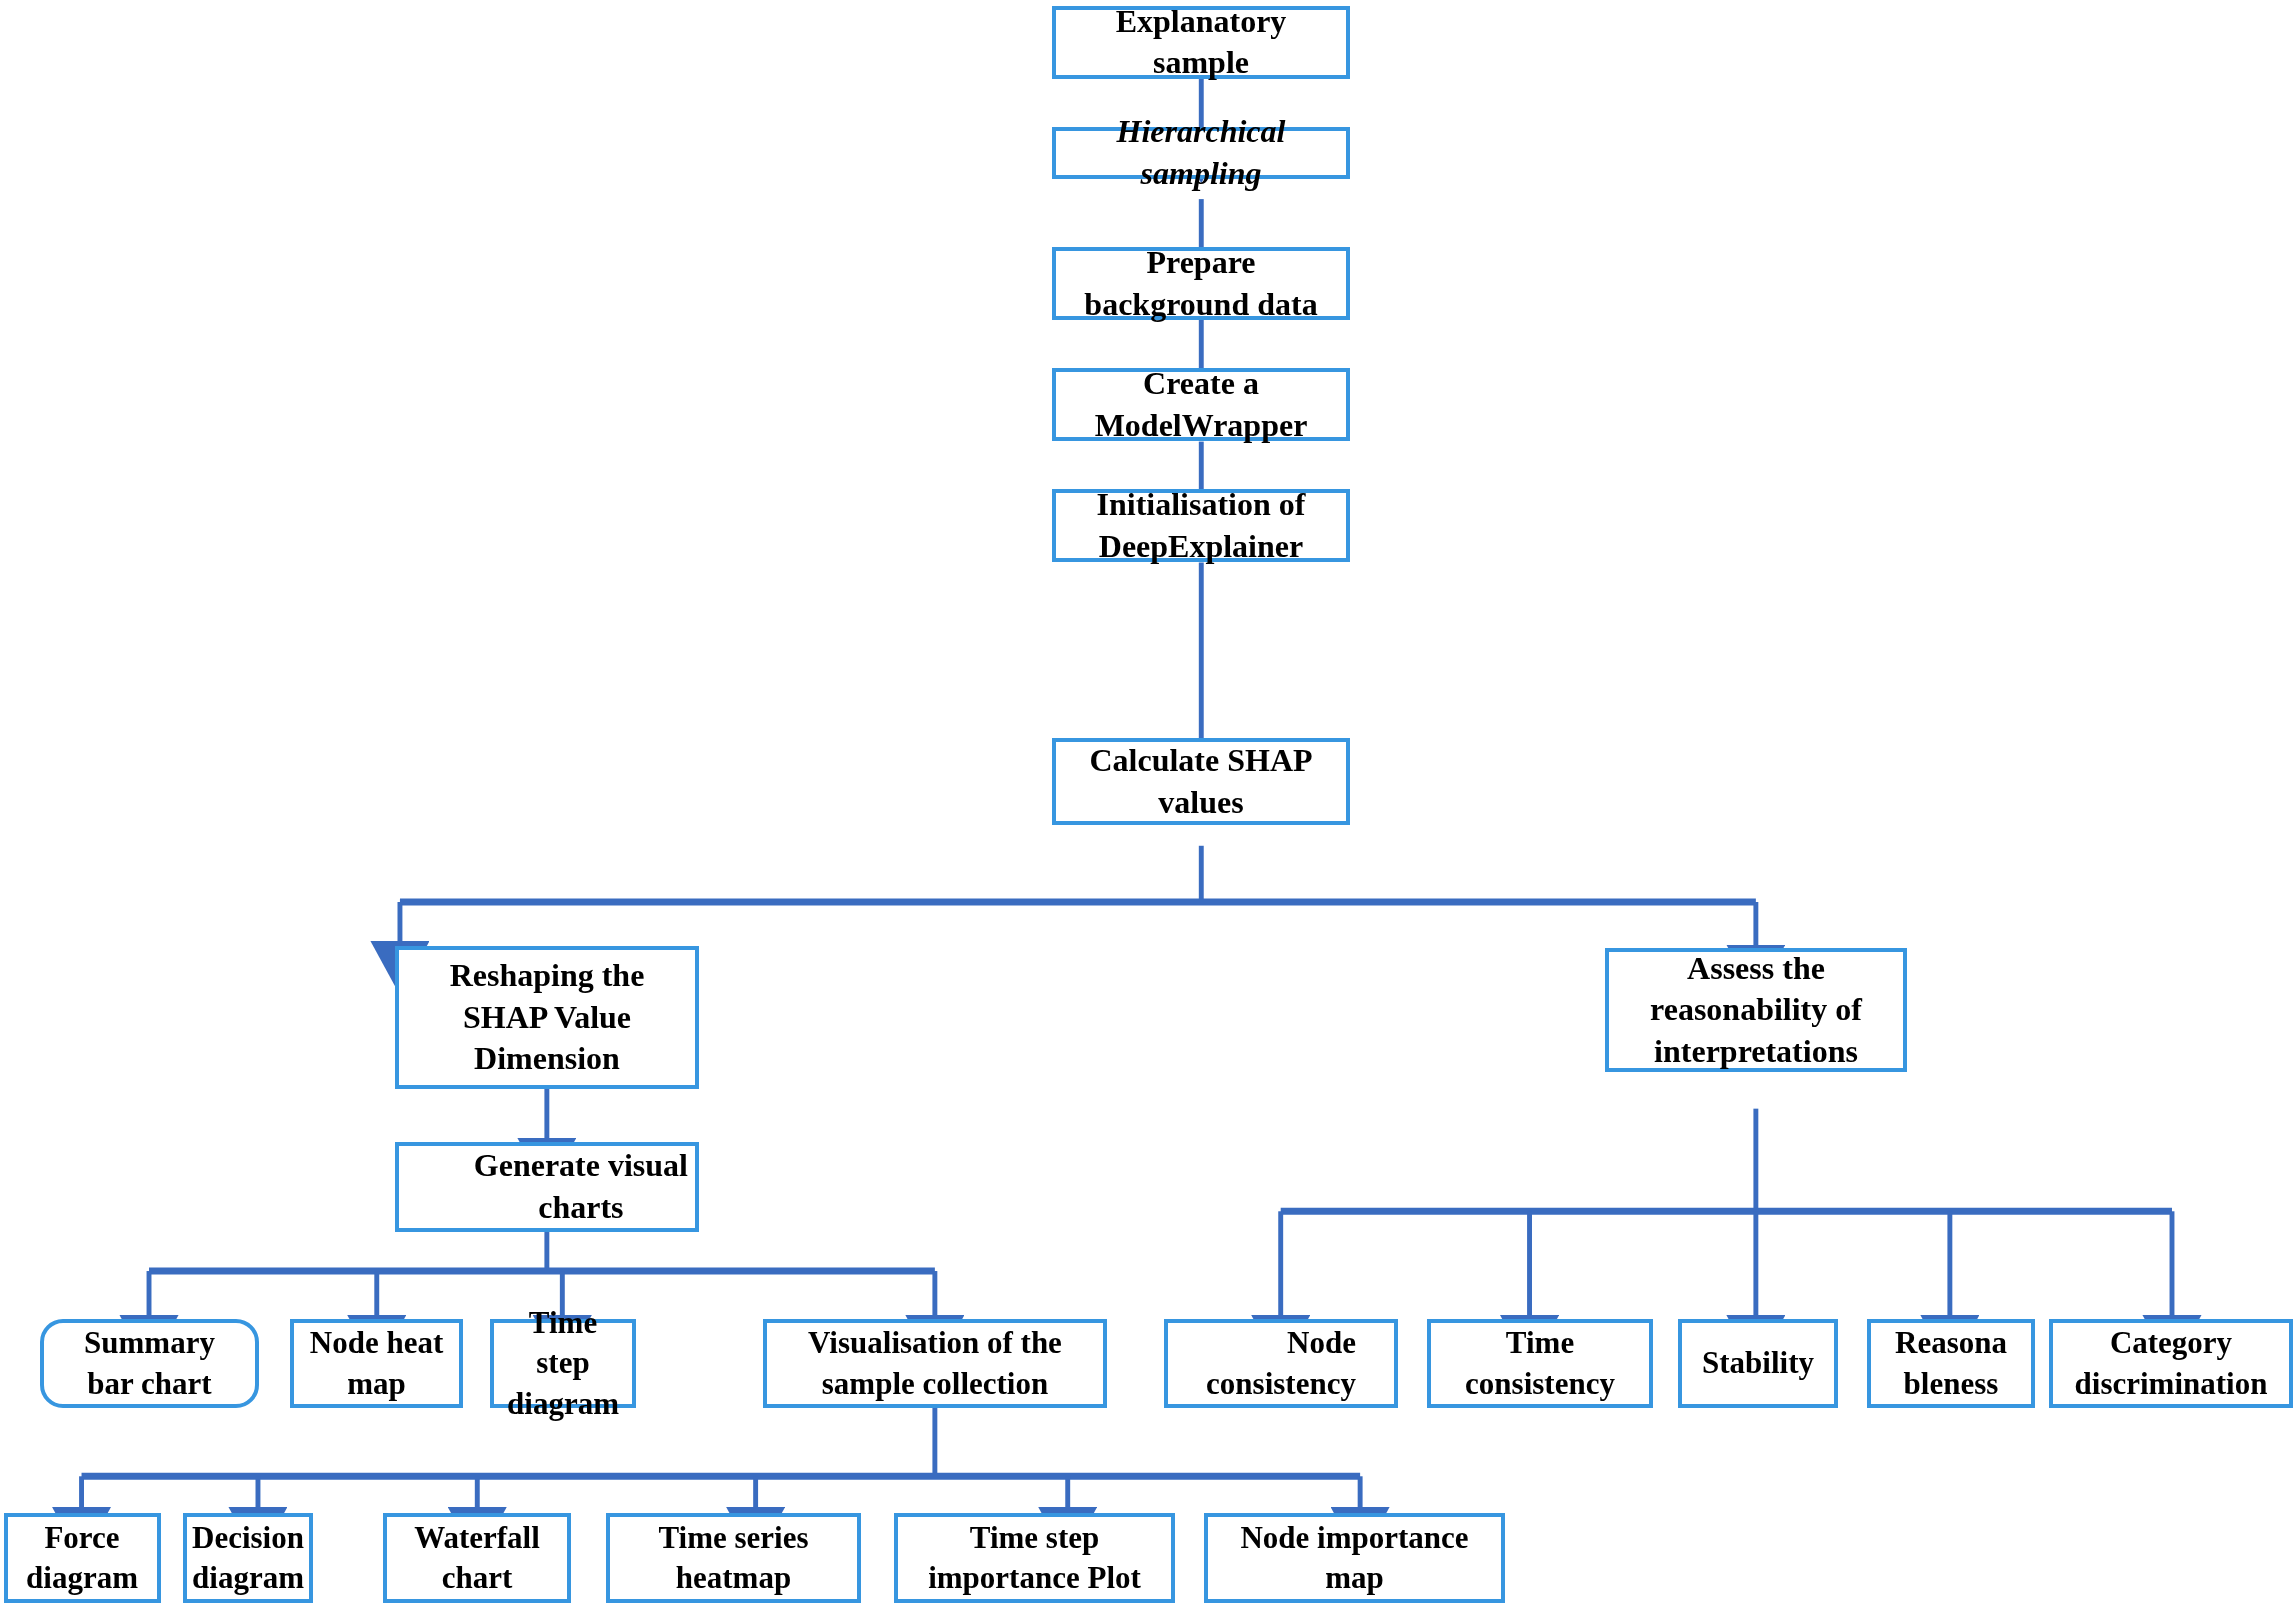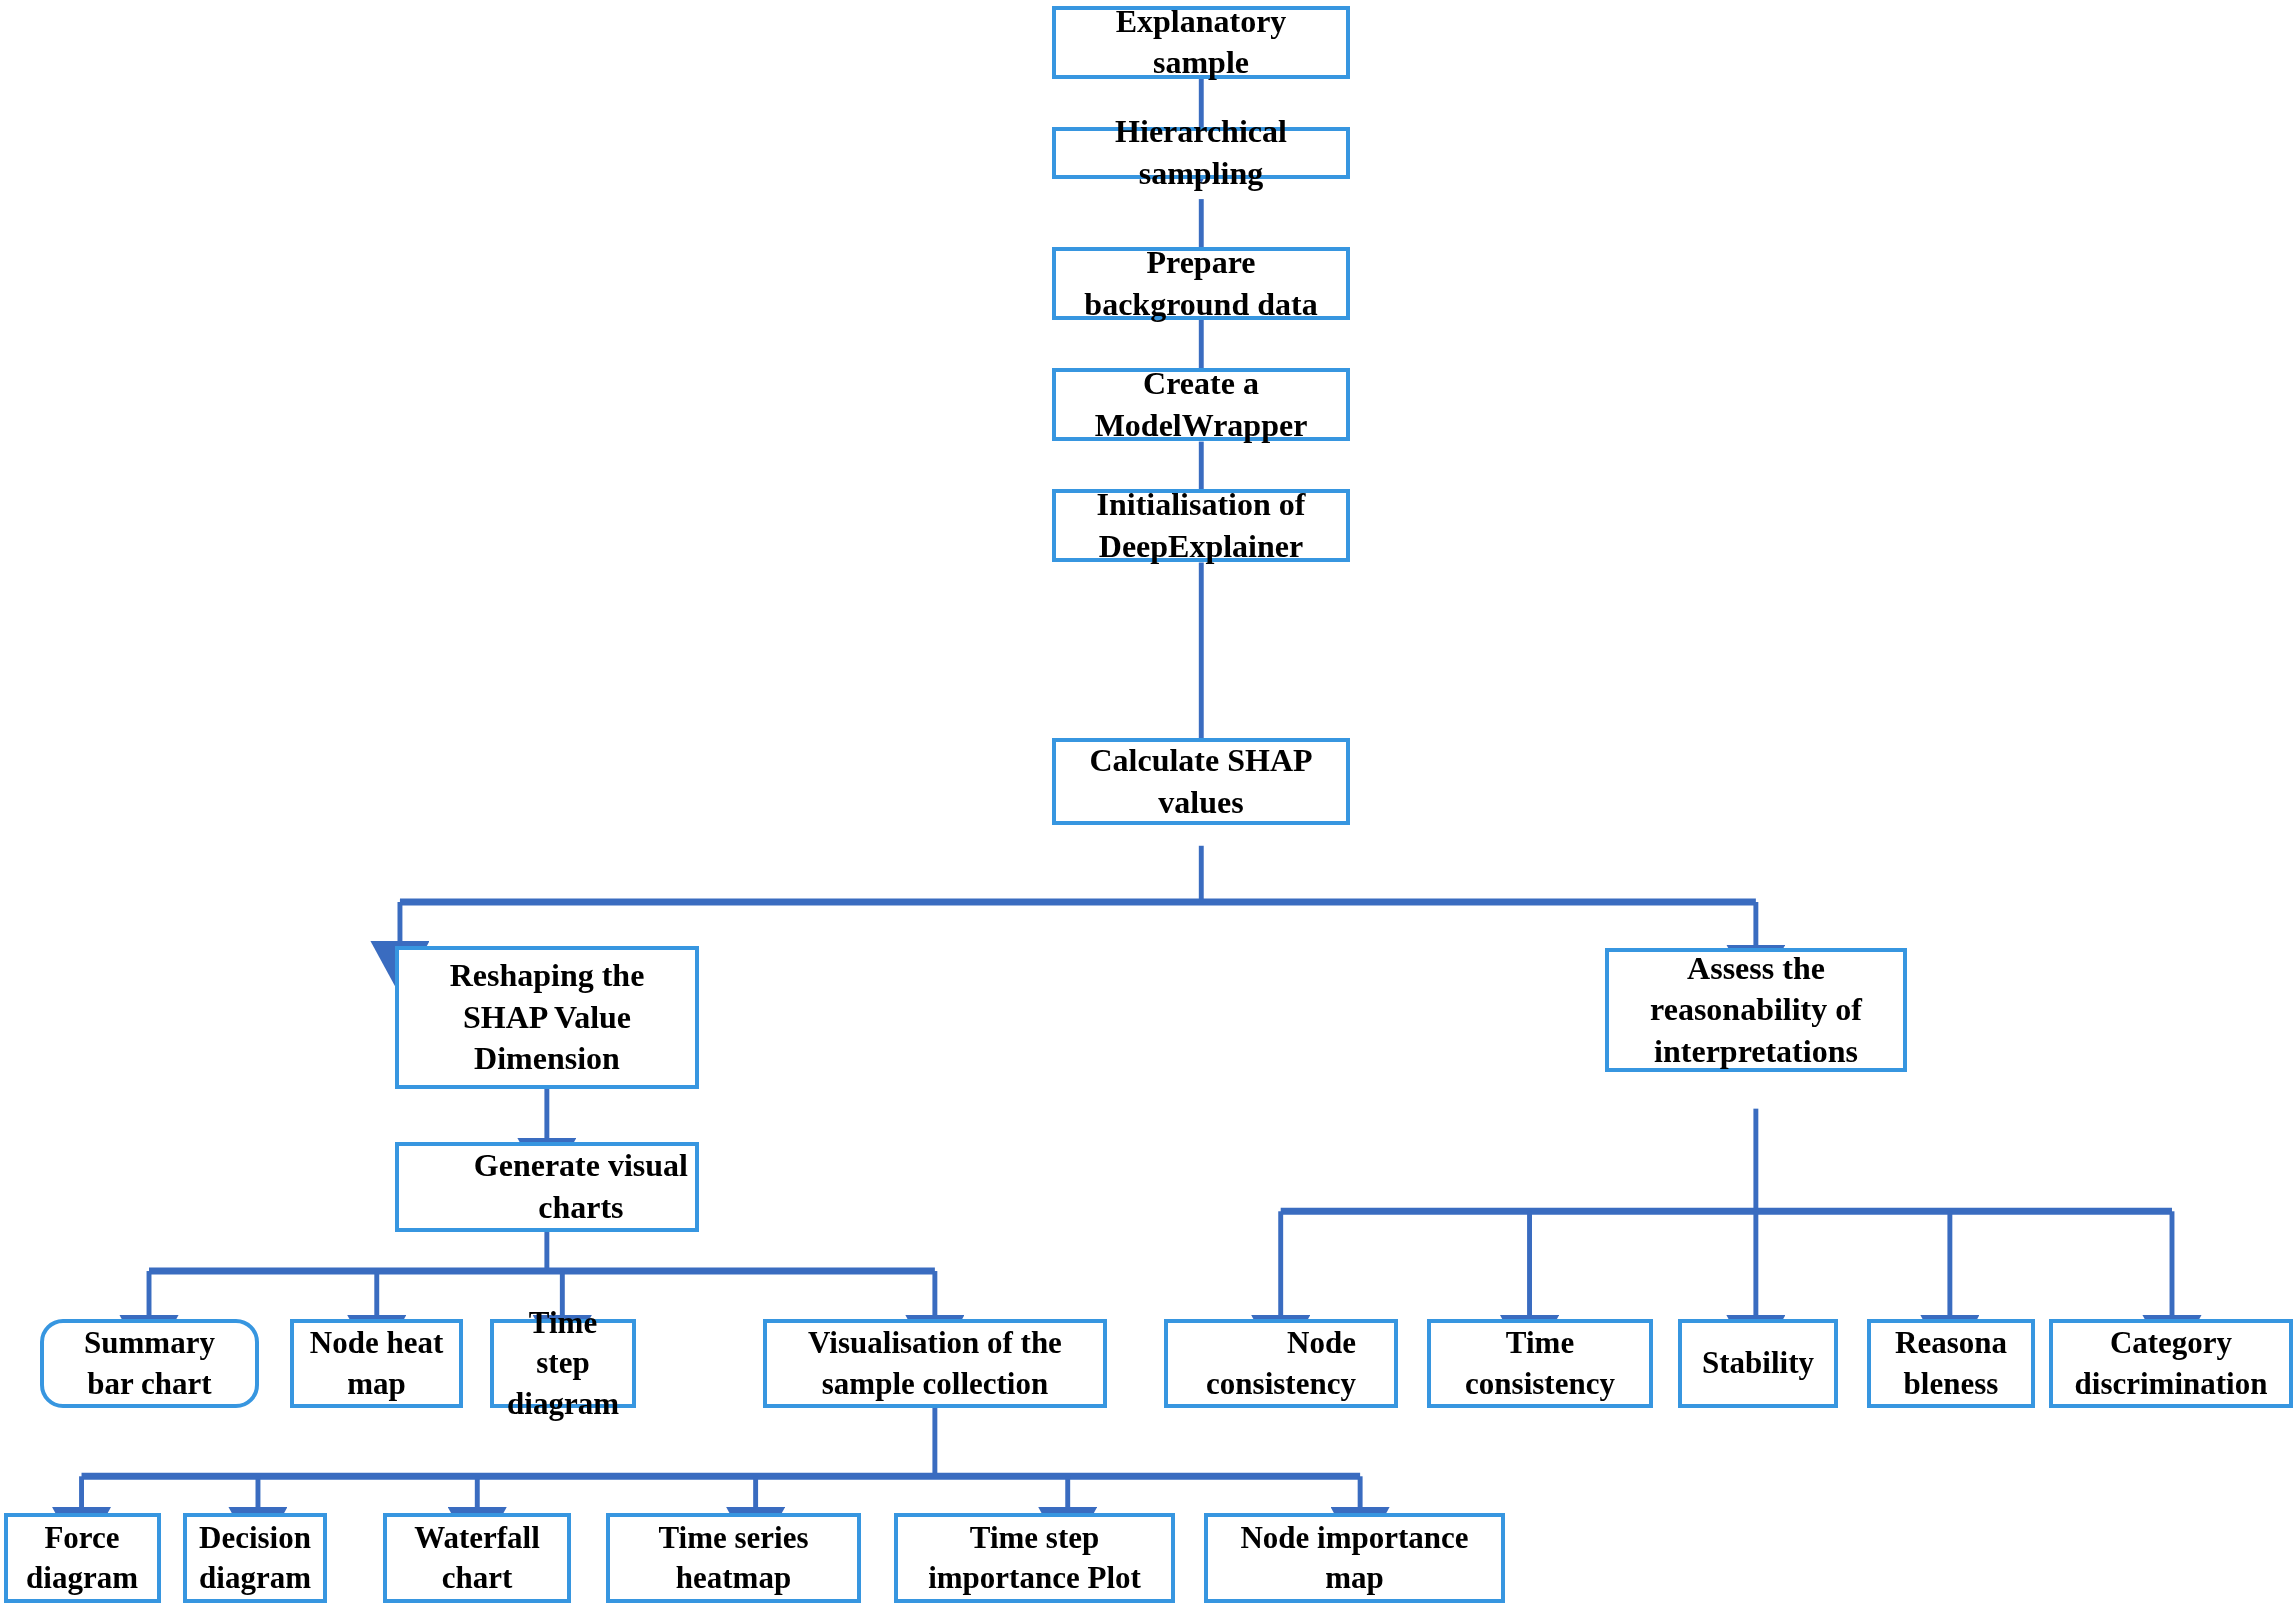--- a/index.html
+++ b/index.html
@@ -99,21 +99,21 @@
       <line x1="1519" y1="2100" x2="1519" y2="2145" marker-end="url(#arrowThin)"></line>
       <line x1="1935" y1="2100" x2="1935" y2="2145" marker-end="url(#arrowThin)"></line>
     </g>
   </svg>
 
   <div class="node-box" style="left:1052px; top:5.6px; width:298px; height:73px;">
     <span class="node-label">Explanatory
 sample</span>
   </div>
 
-  <div class="node-box" style="left:1052px; top:127px; width:298px; height:52px;">
+  <div class="node-box" style="left:1052px; top:127px; width:298px; height:52px;font-style:italic;">
     <span class="node-label">Hierarchical
 sampling</span>
   </div>
 
   <div class="node-box" style="left:1052px; top:247px; width:298px; height:73px;">
     <span class="node-label">Prepare
 background data</span>
   </div>
 
   <div class="node-box" style="left:1052px; top:368px; width:298px; height:73px;">
@@ -190,21 +190,21 @@
   <div class="node-box lvl-small" style="left:2049px; top:1319px; width:244px; height:89px;">
     <span class="node-label">Category
 discrimination</span>
   </div>
 
   <div class="node-box lvl-small" style="left:3.5px; top:1513px; width:157px; height:90px;">
     <span class="node-label">Force
 diagram</span>
   </div>
 
-  <div class="node-box lvl-small" style="left:183px; top:1513px; width:144px; height:90px;justify-content:center;">
+  <div class="node-box lvl-small" style="left:183px; top:1513px; width:130px; height:90px;justify-content:center;">
     <span class="node-label">Decision
 diagram</span>
   </div>
 
   <div class="node-box lvl-small" style="left:383px; top:1513px; width:188px; height:90px;">
     <span class="node-label">Waterfall
 chart</span>
   </div>
 
   <div class="node-box lvl-small" style="left:606px; top:1513px; width:255px; height:90px;">

